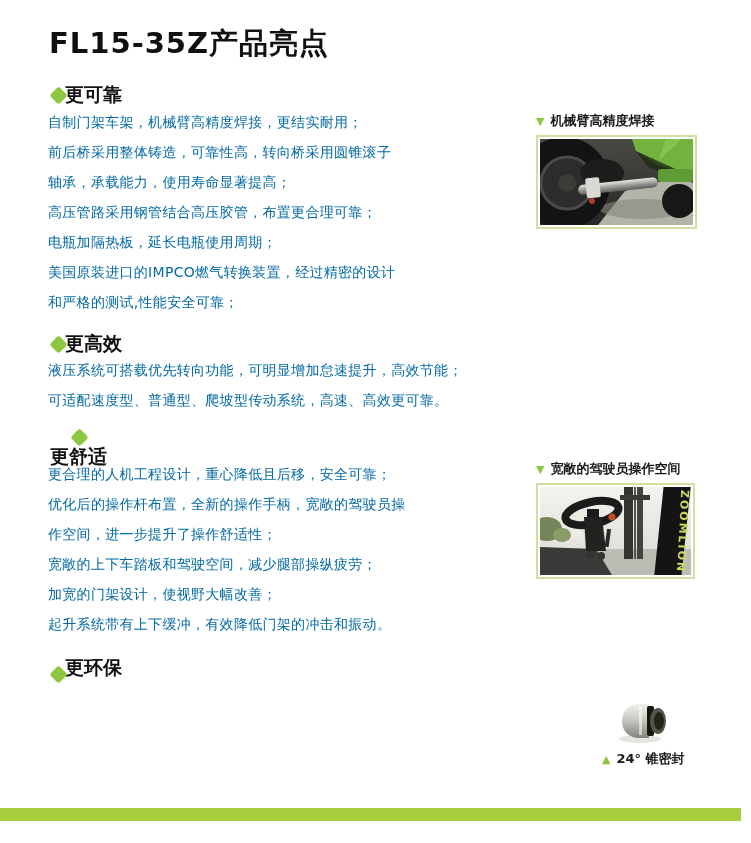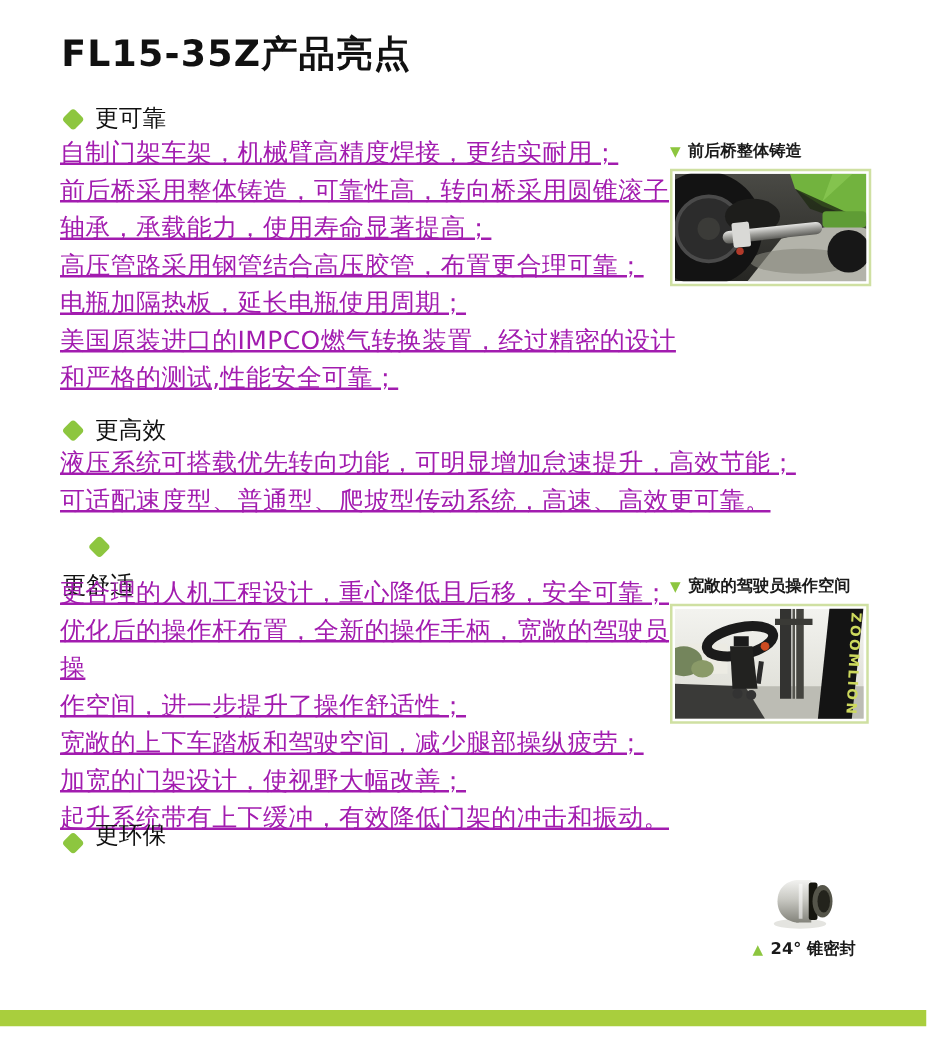--- a/index.html
+++ b/index.html
@@ -5,30 +5,30 @@
   html,body { margin:0; padding:0; background:#ffffff; }
   .page {
     position:relative; width:741px; height:843px; background:#ffffff;
     font-family:"DejaVu Sans","Liberation Sans",sans-serif; overflow:hidden;
   }
   .title {
     position:absolute; left:49px; top:24px; margin:0;
     font-size:29px; font-weight:bold; color:#111; letter-spacing:1px;
   }
   .heading {
-    position:absolute; left:50px; display:flex; align-items:center; gap:11px;
-    font-size:19px; font-weight:normal; color:#111;
+    position:absolute; left:50px; display:flex; align-items:center; gap:0;
+    font-size:19px; font-weight:bold; color:#111;
   }
   .diamond {
     width:13px; height:13px; background:#8dc63f; border-radius:3px;
     transform:rotate(45deg); flex:none; margin-left:2px;
   }
   .bodytext {
-    position:absolute; left:48px; font-size:20px; line-height:30px;
-    color:#a21caf; white-space:pre-line; letter-spacing:0.3px;text-decoration:underline;
+    position:absolute; left:48px; font-size:14px; line-height:30px;
+    color:#0369a1; white-space:pre-line; letter-spacing:0.3px;
   }
   .fig { position:absolute; margin:0; }
   .figcap {
     display:flex; align-items:center; gap:6px; margin:0 0 5px 0;
     font-size:13px; font-weight:bold; color:#1a1a1a;
   }
   .tri { color:#8dc63f; font-size:11px; line-height:1; }
   .frame { border:2px solid #cfe0a2; background:#fff; padding:2px; display:inline-block; }
   .frame svg, .fitting svg { display:block; }
   .fitting { position:absolute; }
@@ -72,21 +72,21 @@
 起升系统带有上下缓冲，有效降低门架的冲击和振动。</div>
 
   <div class="heading" style="top:655px;align-items:flex-end;">
     <span class="diamond"></span>
     <span>更环保</span>
   </div>
 
   <figure class="fig" style="left:536px; top:112px;">
     <figcaption class="figcap">
       <span class="tri">▼</span>
-      <span>前后桥整体铸造</span>
+      <span>机械臂高精度焊接</span>
     </figcaption>
     <div class="frame">
       <svg width="153" height="86" viewBox="0 0 153 86">
         <defs>
           <linearGradient id="p1bg" x1="0" y1="0" x2="0" y2="1">
             <stop offset="0" stop-color="#4a4a45"></stop>
               <stop offset="1" stop-color="#262623"></stop>
           </linearGradient>
           <linearGradient id="metal1" x1="0" y1="0" x2="0" y2="1">
             <stop offset="0" stop-color="#e6e6e4"></stop>

